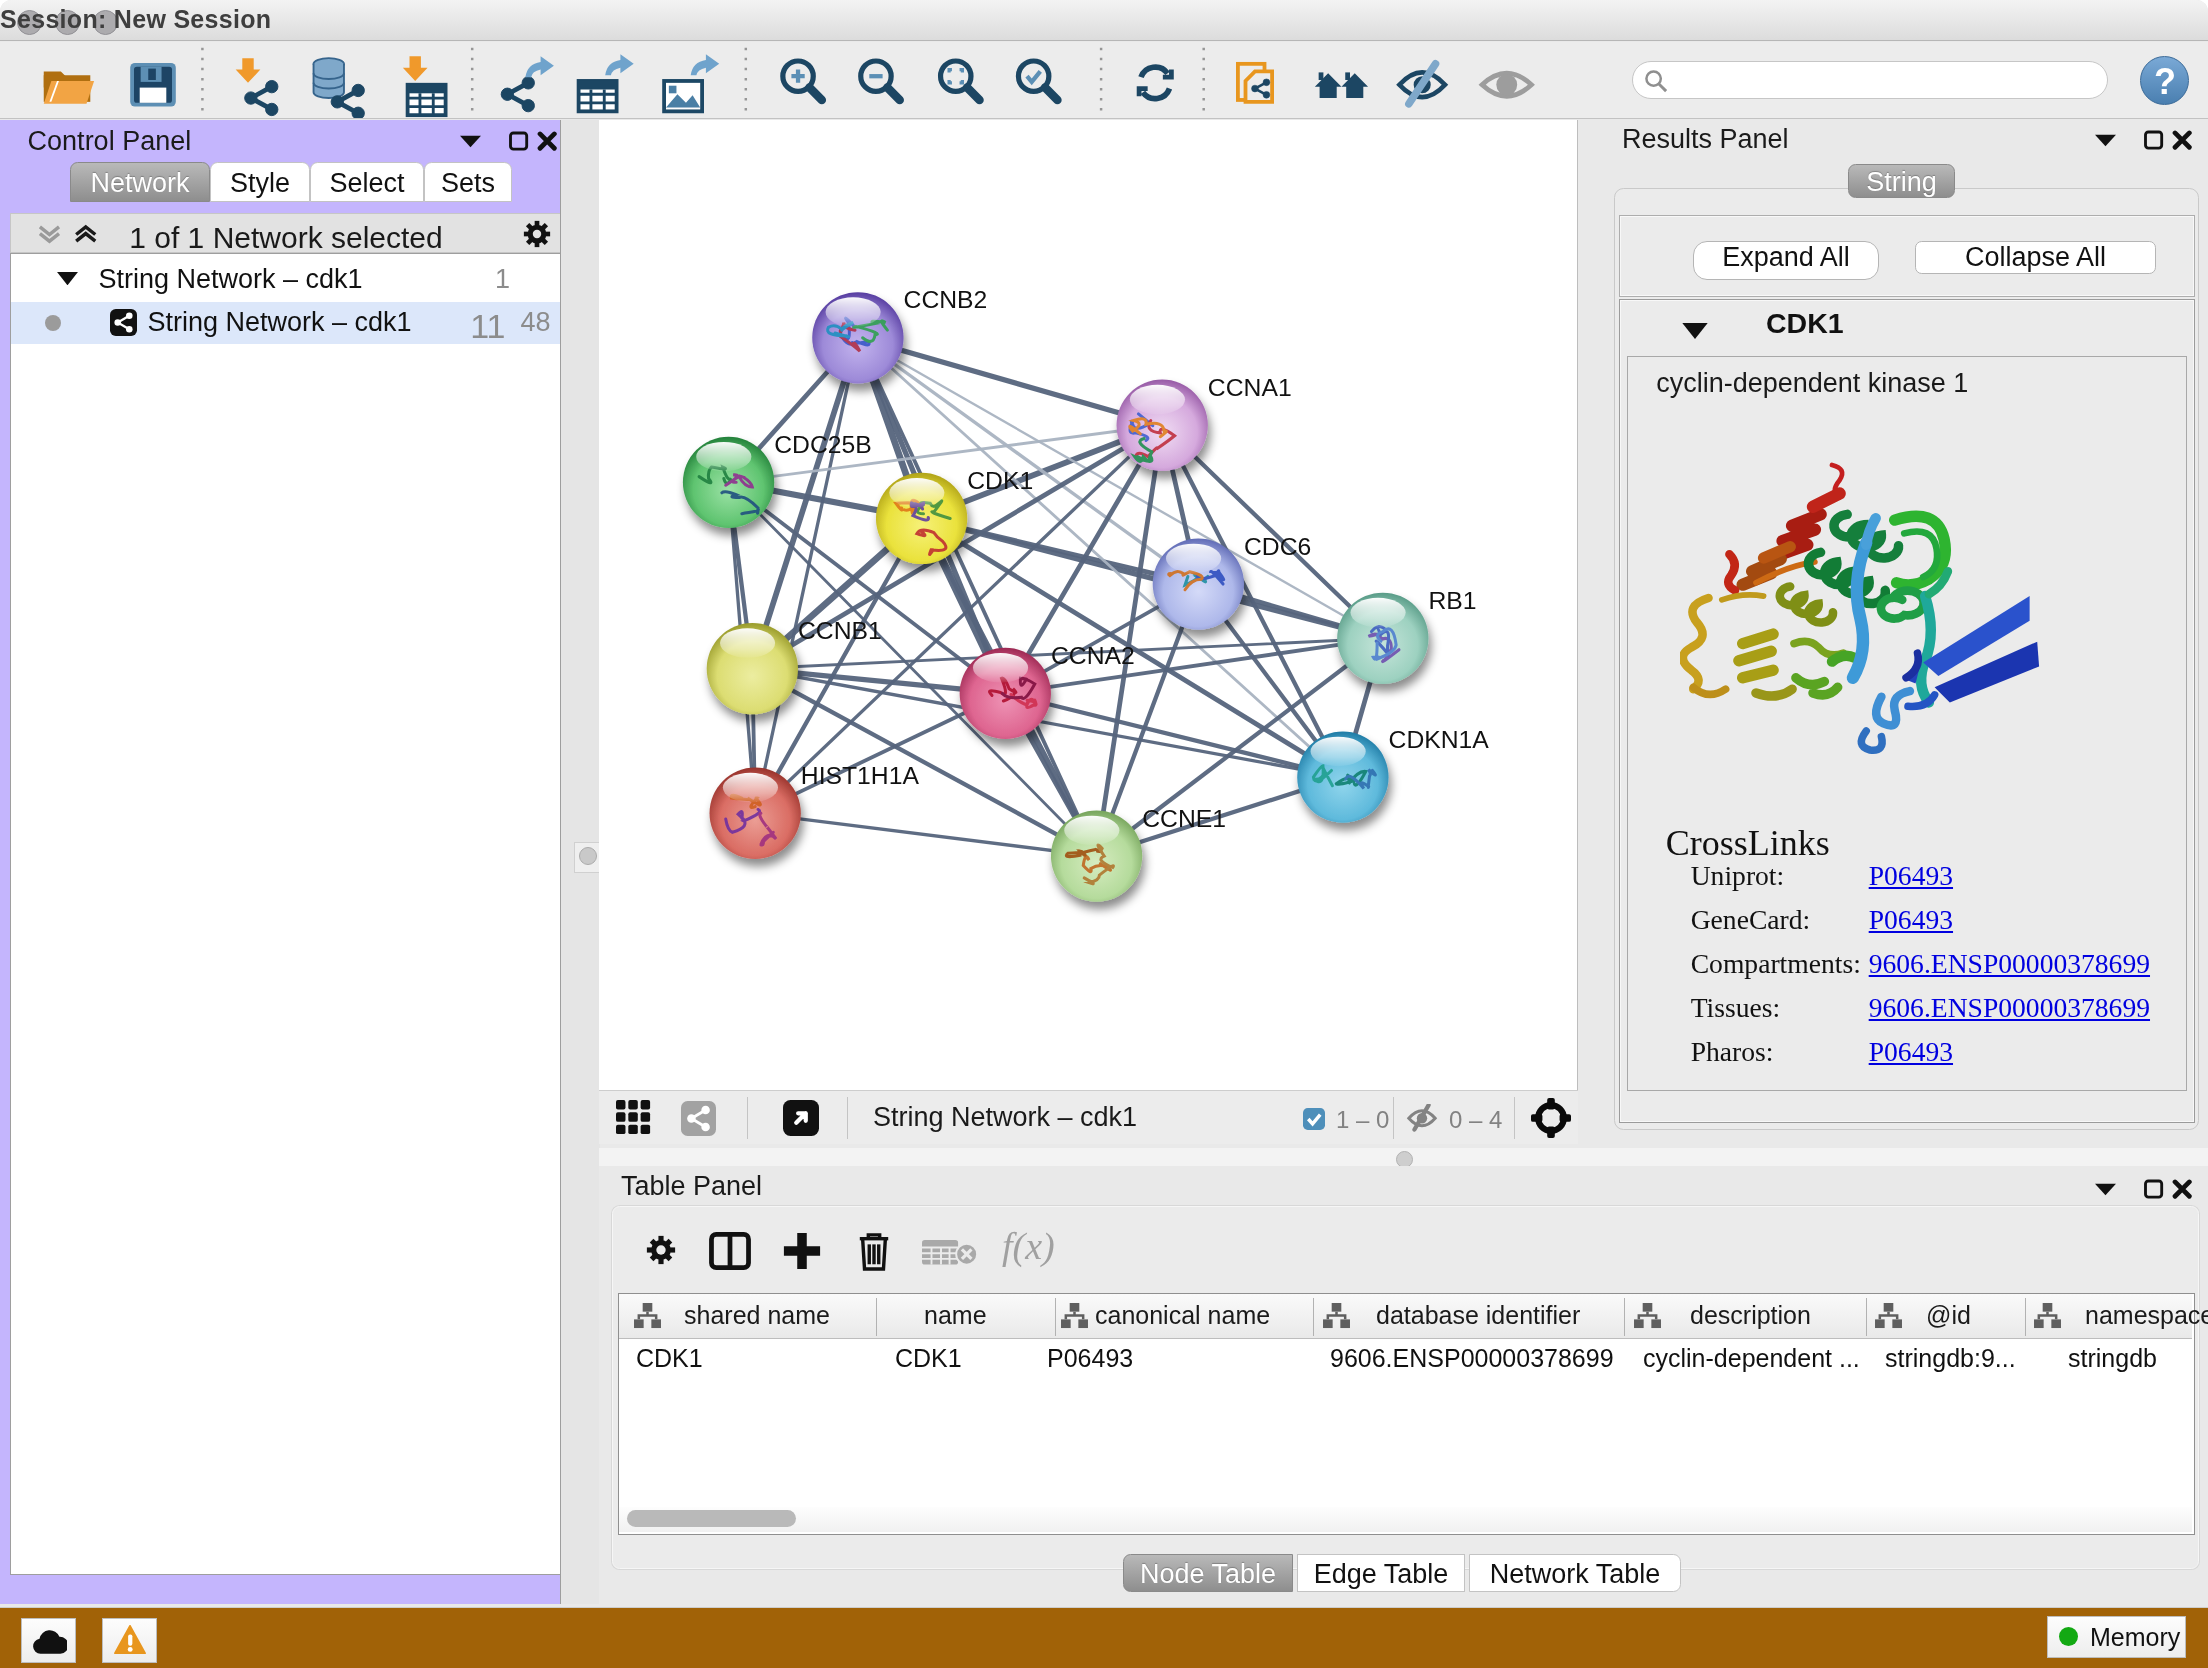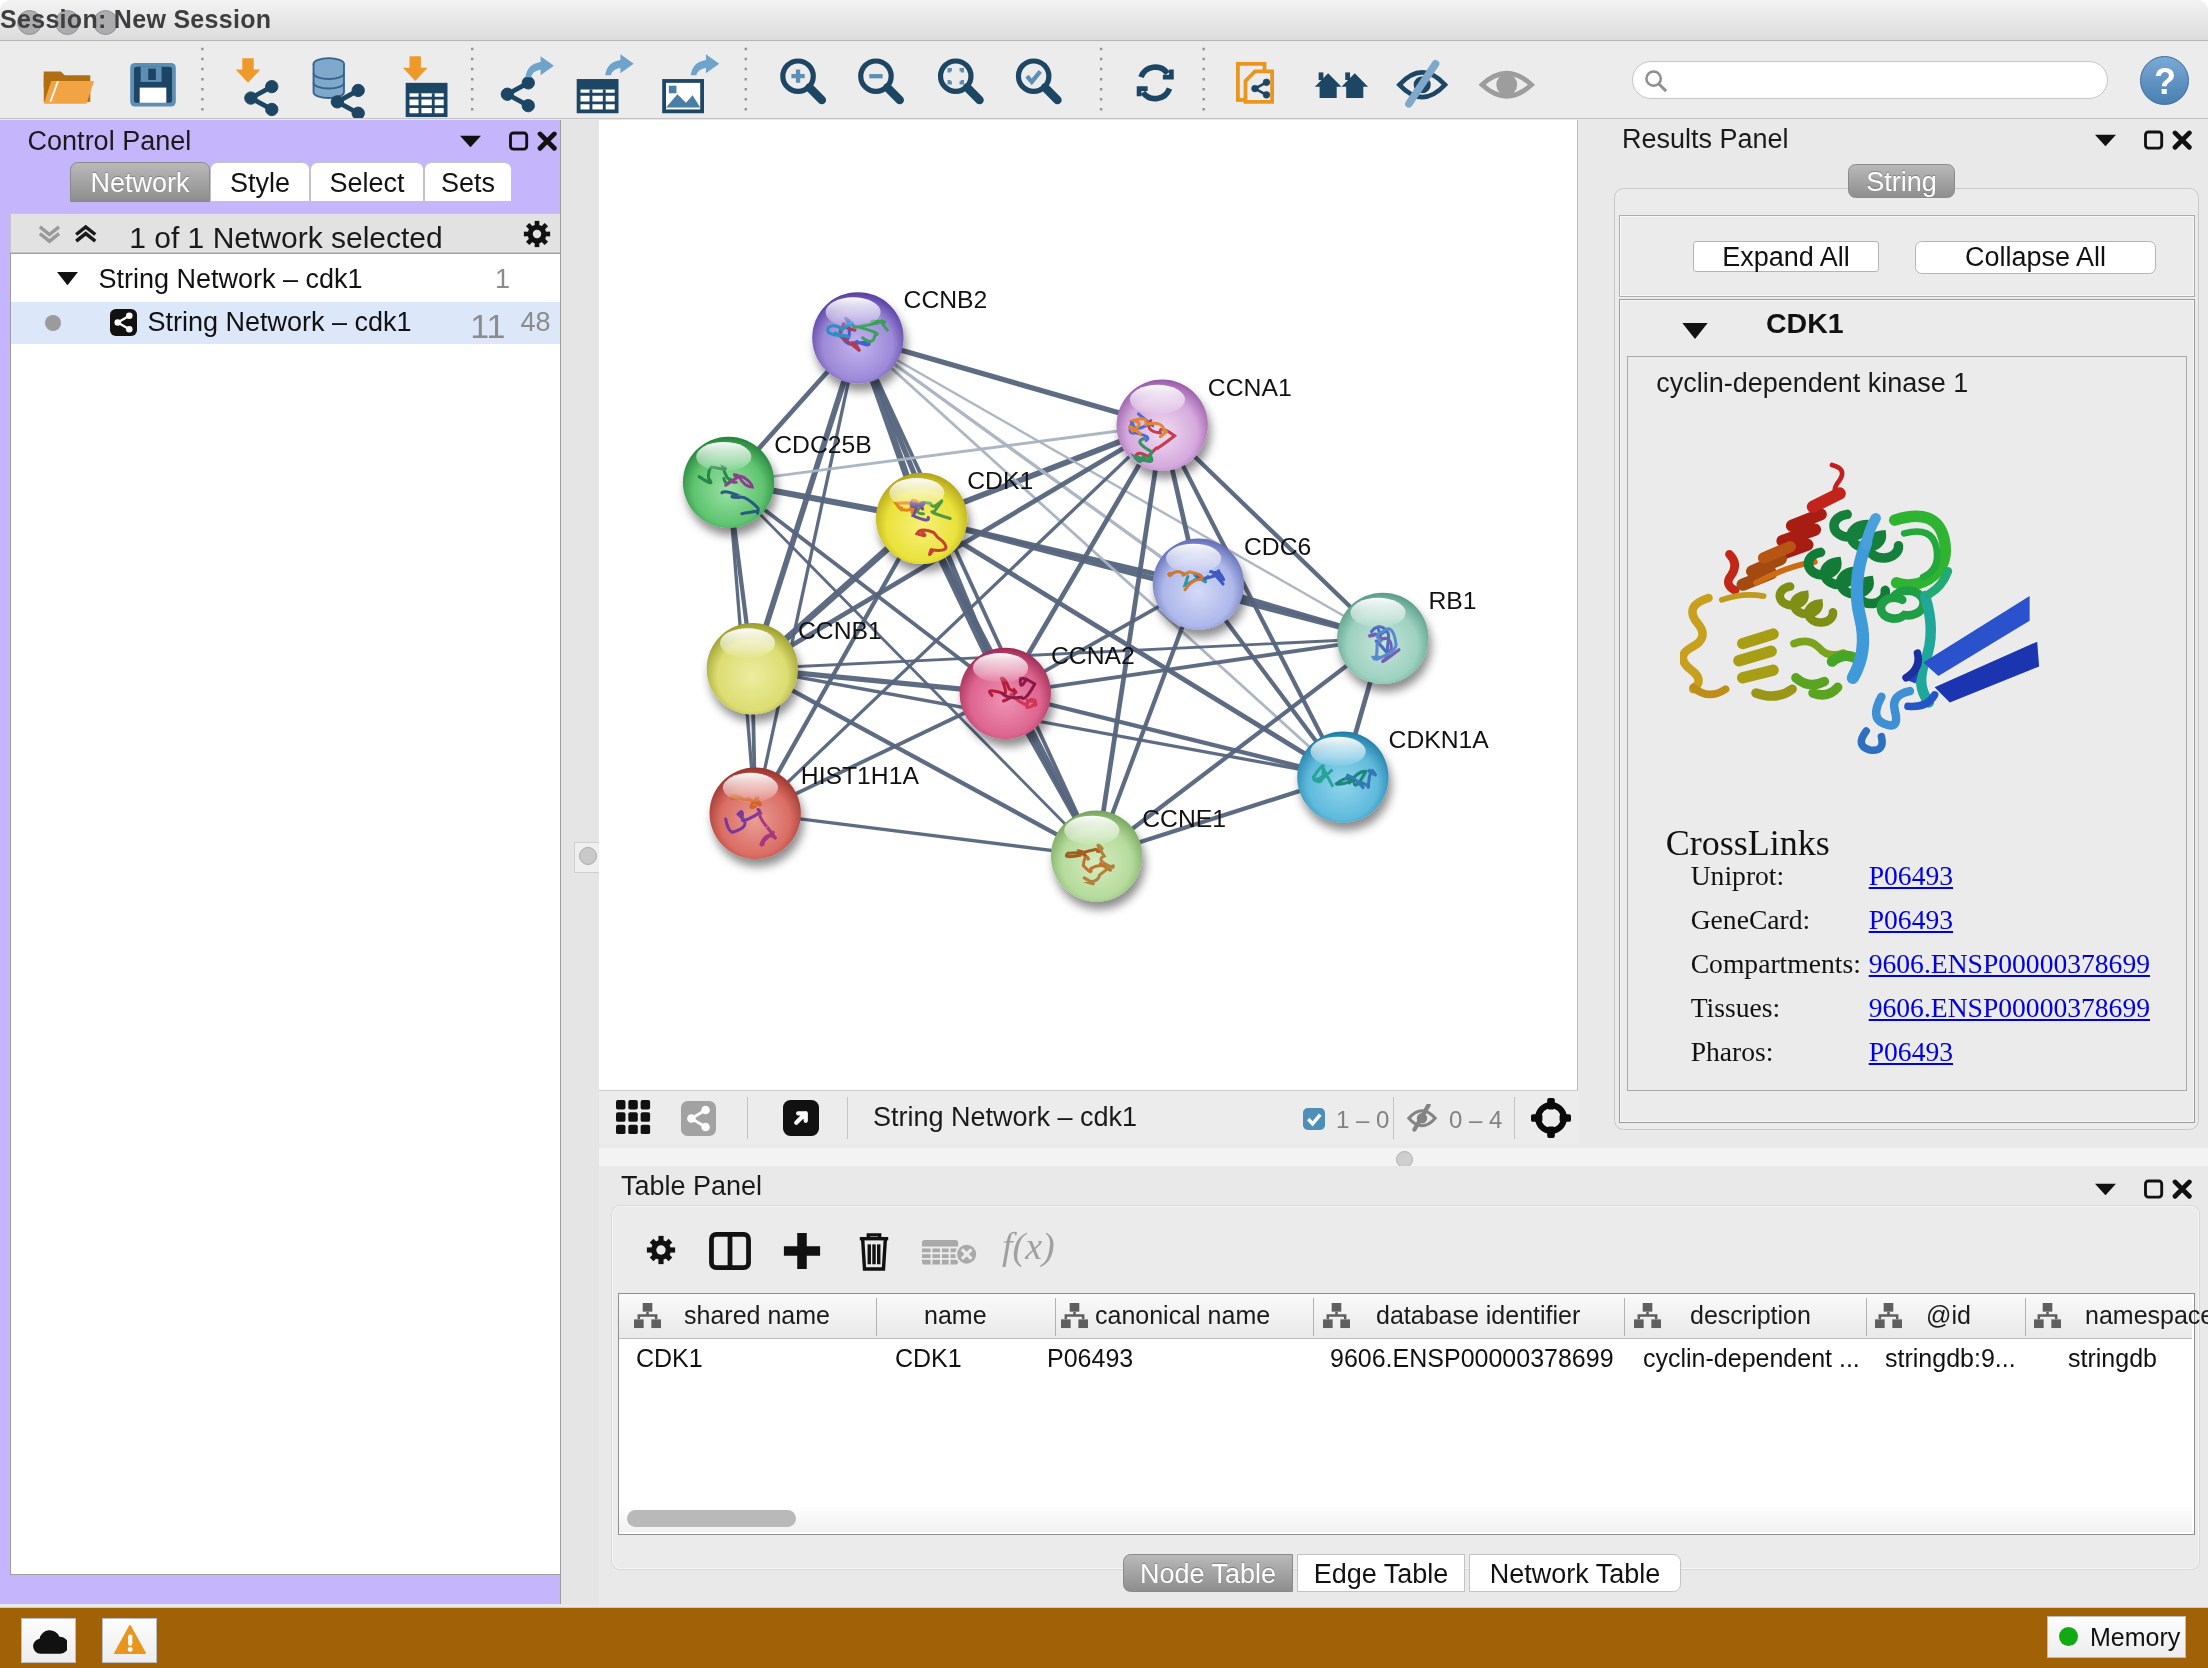--- a/index.html
+++ b/index.html
@@ -547,21 +547,21 @@
     <polygon points="0,5 22,5 11,17" fill="#111"></polygon>
     <rect x="53" y="2" width="17" height="17" rx="3" fill="none" stroke="#111" stroke-width="3"></rect>
     <path d="M84 3 l15 15 M99 3 l-15 15" stroke="#111" stroke-width="5" stroke-linecap="round"></path>
   </svg>
 
   <div class="p" style="left:36px;top:68px;width:583px;height:940px;background:#ebebeb;border:1.9px solid #c9c9c9;border-radius:9.5px"></div>
 
   <div class="tabbtn tabsel" style="left:270px;top:44px;width:107px;height:34px;font-size:27px;line-height:34px">String</div>
 
   <div class="p" style="left:41px;top:95px;width:574px;height:80px;border:1px solid #adadad;background:#ebebeb;box-shadow:inset 0 0 0 1px #f8f8f8">
-    <div class="tabbtn" style="left:73px;top:25px;width:186px;height:31px;font-size:27px;line-height:31px;border-radius:3px;border-color:#b5b5b5">Expand All</div>
+    <div class="tabbtn" style="left:73px;top:25px;width:186px;height:39px;font-size:27px;line-height:31px;border-radius:14px;border-color:#b5b5b5">Expand All</div>
     <div class="tabbtn" style="left:295px;top:25px;width:241px;height:33px;font-size:27px;line-height:31px;border-radius:6.7px;border-color:#b5b5b5">Collapse All</div>
   </div>
 
   <div class="p" style="left:41px;top:179px;width:574px;height:822px;border:1px solid #9b9b9b;background:#ebebeb;box-shadow:inset 0 0 0 1px #f8f8f8">
     <svg class="p" style="left:62px;top:23px" width="26" height="16" viewBox="0 0 27 17">
           <polygon points="0,0 27,0 13.5,17" fill="#111"></polygon>
         </svg>
     <div class="p" style="left:146px;top:6.7px;font-size:28.5px;font-weight:bold;color:#111">CDK1</div>
 
     <div class="p" style="left:6.7px;top:56px;width:558px;height:733px;border:1px solid #a8a8a8;background:#ebebeb">

